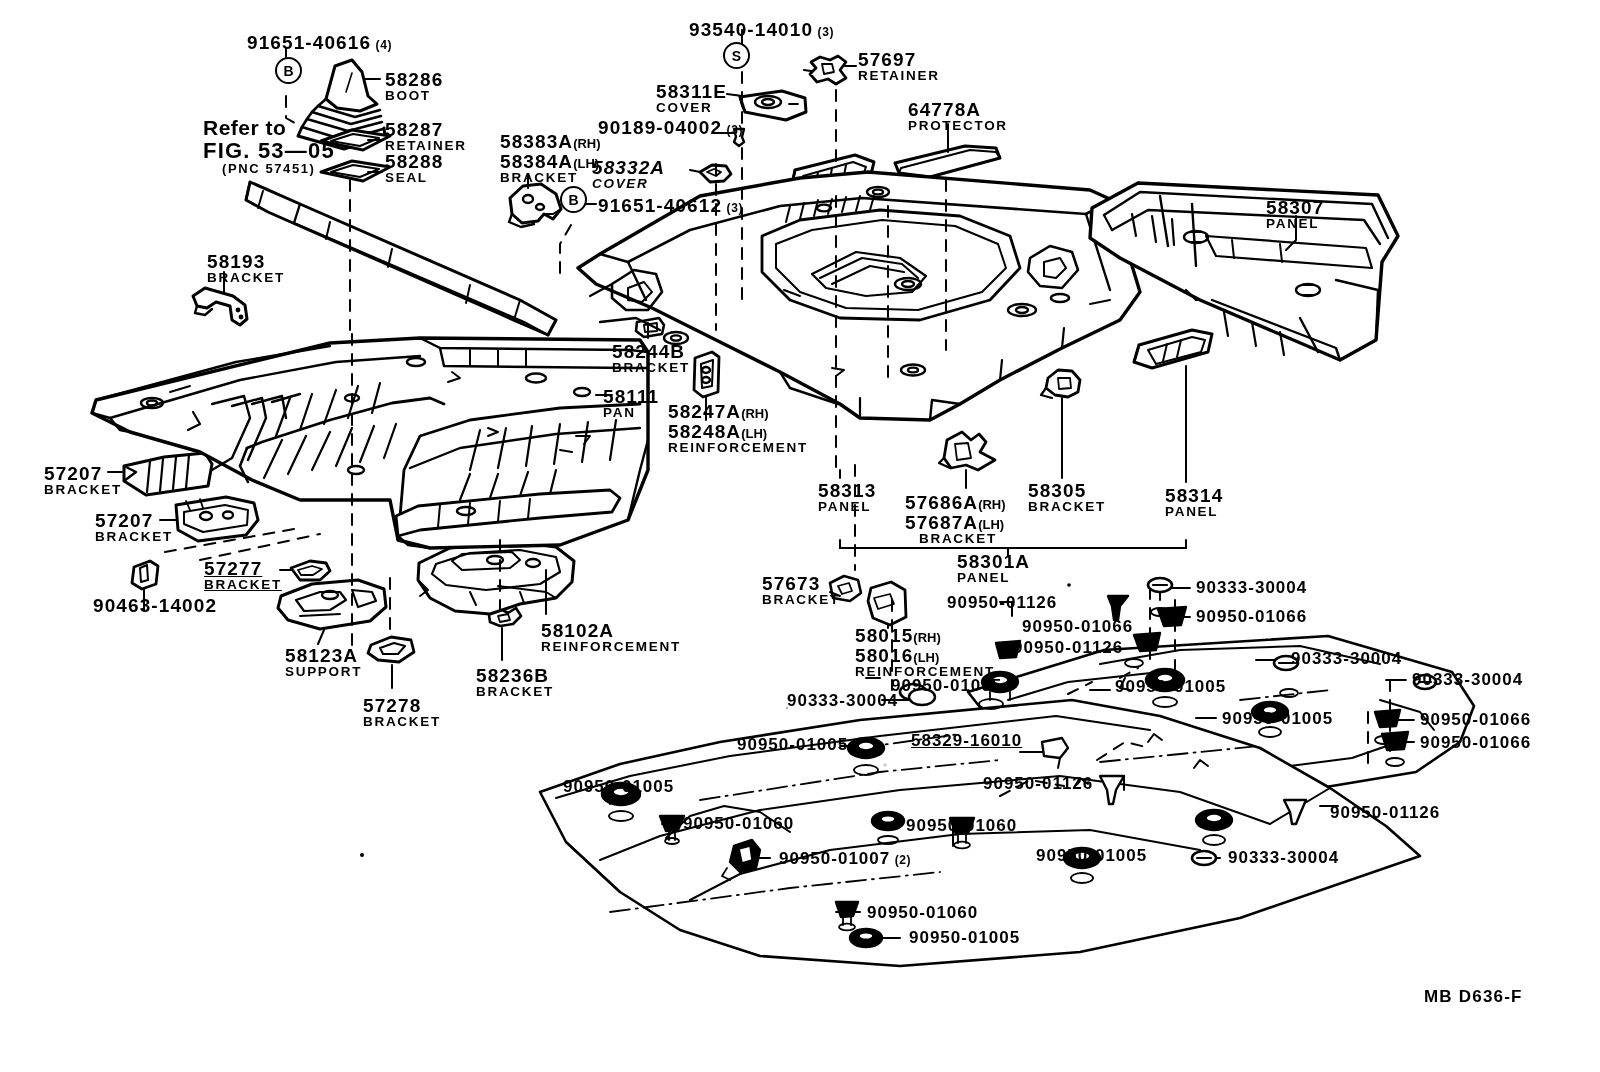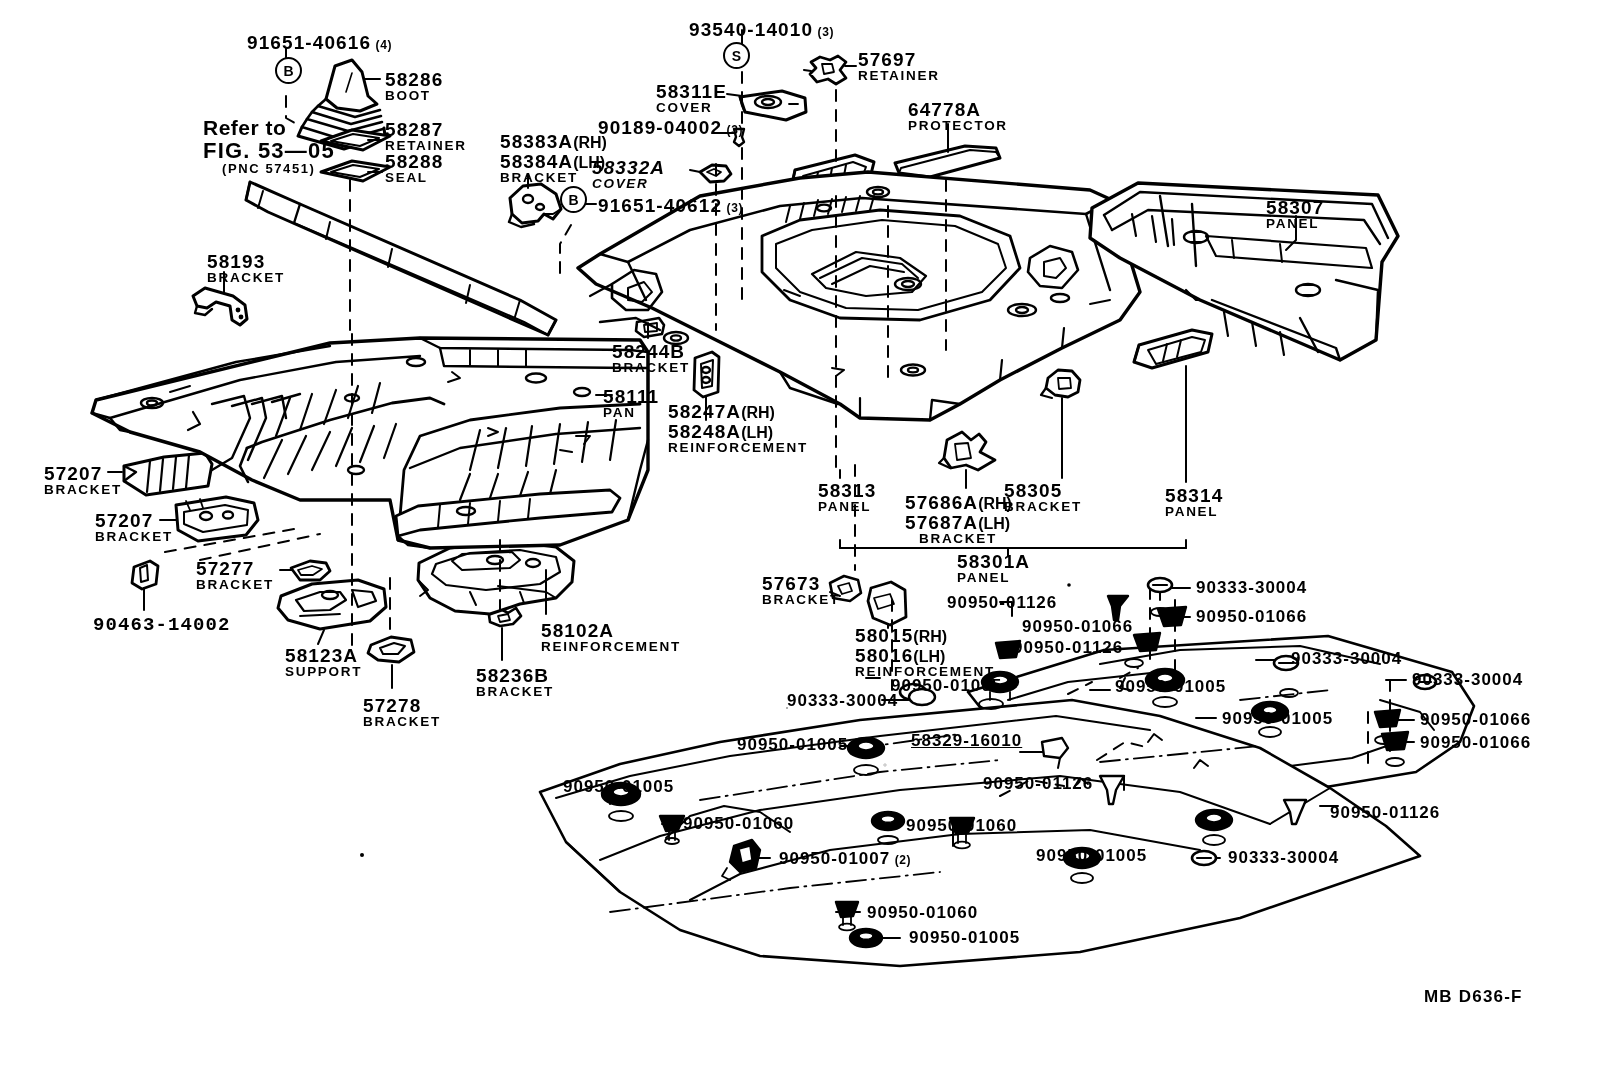--- a/index.html
+++ b/index.html
@@ -4,21 +4,21 @@
 <style>
   html,body{margin:0;padding:0;background:#fff;}
   body{width:1600px;height:1072px;font-family:"Liberation Sans",sans-serif;color:#000;overflow:hidden;}
   #sheet{position:relative;width:1600px;height:1072px;background:#fff;}
   svg.art{position:absolute;left:0;top:0;width:1600px;height:1072px;}
   .lbl{position:absolute;white-space:nowrap;line-height:1.0;}
   .pn{font-weight:bold;font-size:19px;letter-spacing:1.1px;}
   .pn.sm{font-size:17px;letter-spacing:1px;}
   .nm{font-size:13.5px;letter-spacing:1.7px;font-weight:bold;}
   .sub{font-size:12px;letter-spacing:.6px;font-weight:bold;}
-  .side{font-size:16px;letter-spacing:0;font-weight:bold;}
+  .side{font-size:13px;letter-spacing:0;font-weight:bold;}
   .refbig{font-weight:bold;font-size:21px;letter-spacing:.5px;}
   .refmid{font-weight:bold;font-size:22px;letter-spacing:1.2px;}
   .refsm{font-weight:bold;font-size:13px;letter-spacing:1.6px;margin-left:16px;}
   .foot{font-weight:bold;font-size:17px;letter-spacing:1.2px;}
   .circ{position:absolute;width:23px;height:23px;border:2.2px solid #000;border-radius:50%;
         display:flex;align-items:center;justify-content:center;font-weight:bold;font-size:14px;background:#fff;}
   .circ i{font-style:normal;font-weight:bold;}
 </style>
 </head>
 <body>
@@ -704,26 +704,26 @@
   <div class="lbl" style="left:44px;top:464px;">
     <div class="pn">57207</div>
     <div class="nm">BRACKET</div>
   </div>
 
   <div class="lbl" style="left:95px;top:511px;">
     <div class="pn">57207</div>
     <div class="nm">BRACKET</div>
   </div>
 
-  <div class="lbl" style="left:196px;top:559px;">
+  <div class="lbl" style="left:204px;top:559px;text-decoration:underline;">
     <div class="pn">57277</div>
     <div class="nm">BRACKET</div>
   </div>
 
-  <div class="lbl pn" style="left:93px;top:616px;font-family:Liberation Mono, monospace;">90463-14002</div>
+  <div class="lbl pn" style="left:93px;top:596px;">90463-14002</div>
 
   <div class="lbl" style="left:285px;top:646px;">
     <div class="pn">58123A</div>
     <div class="nm">SUPPORT</div>
   </div>
 
   <div class="lbl" style="left:363px;top:696px;">
     <div class="pn">57278</div>
     <div class="nm">BRACKET</div>
   </div>
@@ -758,21 +758,21 @@
     <div class="pn">58313</div>
     <div class="nm">PANEL</div>
   </div>
 
   <div class="lbl" style="left:905px;top:493px;">
     <div><span class="pn">57686A</span><span class="side">(RH)</span></div>
     <div style="margin-top:1px;"><span class="pn">57687A</span><span class="side">(LH)</span></div>
     <div class="nm" style="margin-left:14px;">BRACKET</div>
   </div>
 
-  <div class="lbl" style="left:1004px;top:481px;">
+  <div class="lbl" style="left:1028px;top:481px;">
     <div class="pn">58305</div>
     <div class="nm">BRACKET</div>
   </div>
 
   <div class="lbl" style="left:1165px;top:486px;">
     <div class="pn">58314</div>
     <div class="nm">PANEL</div>
   </div>
 
   <div class="lbl" style="left:957px;top:552px;">

